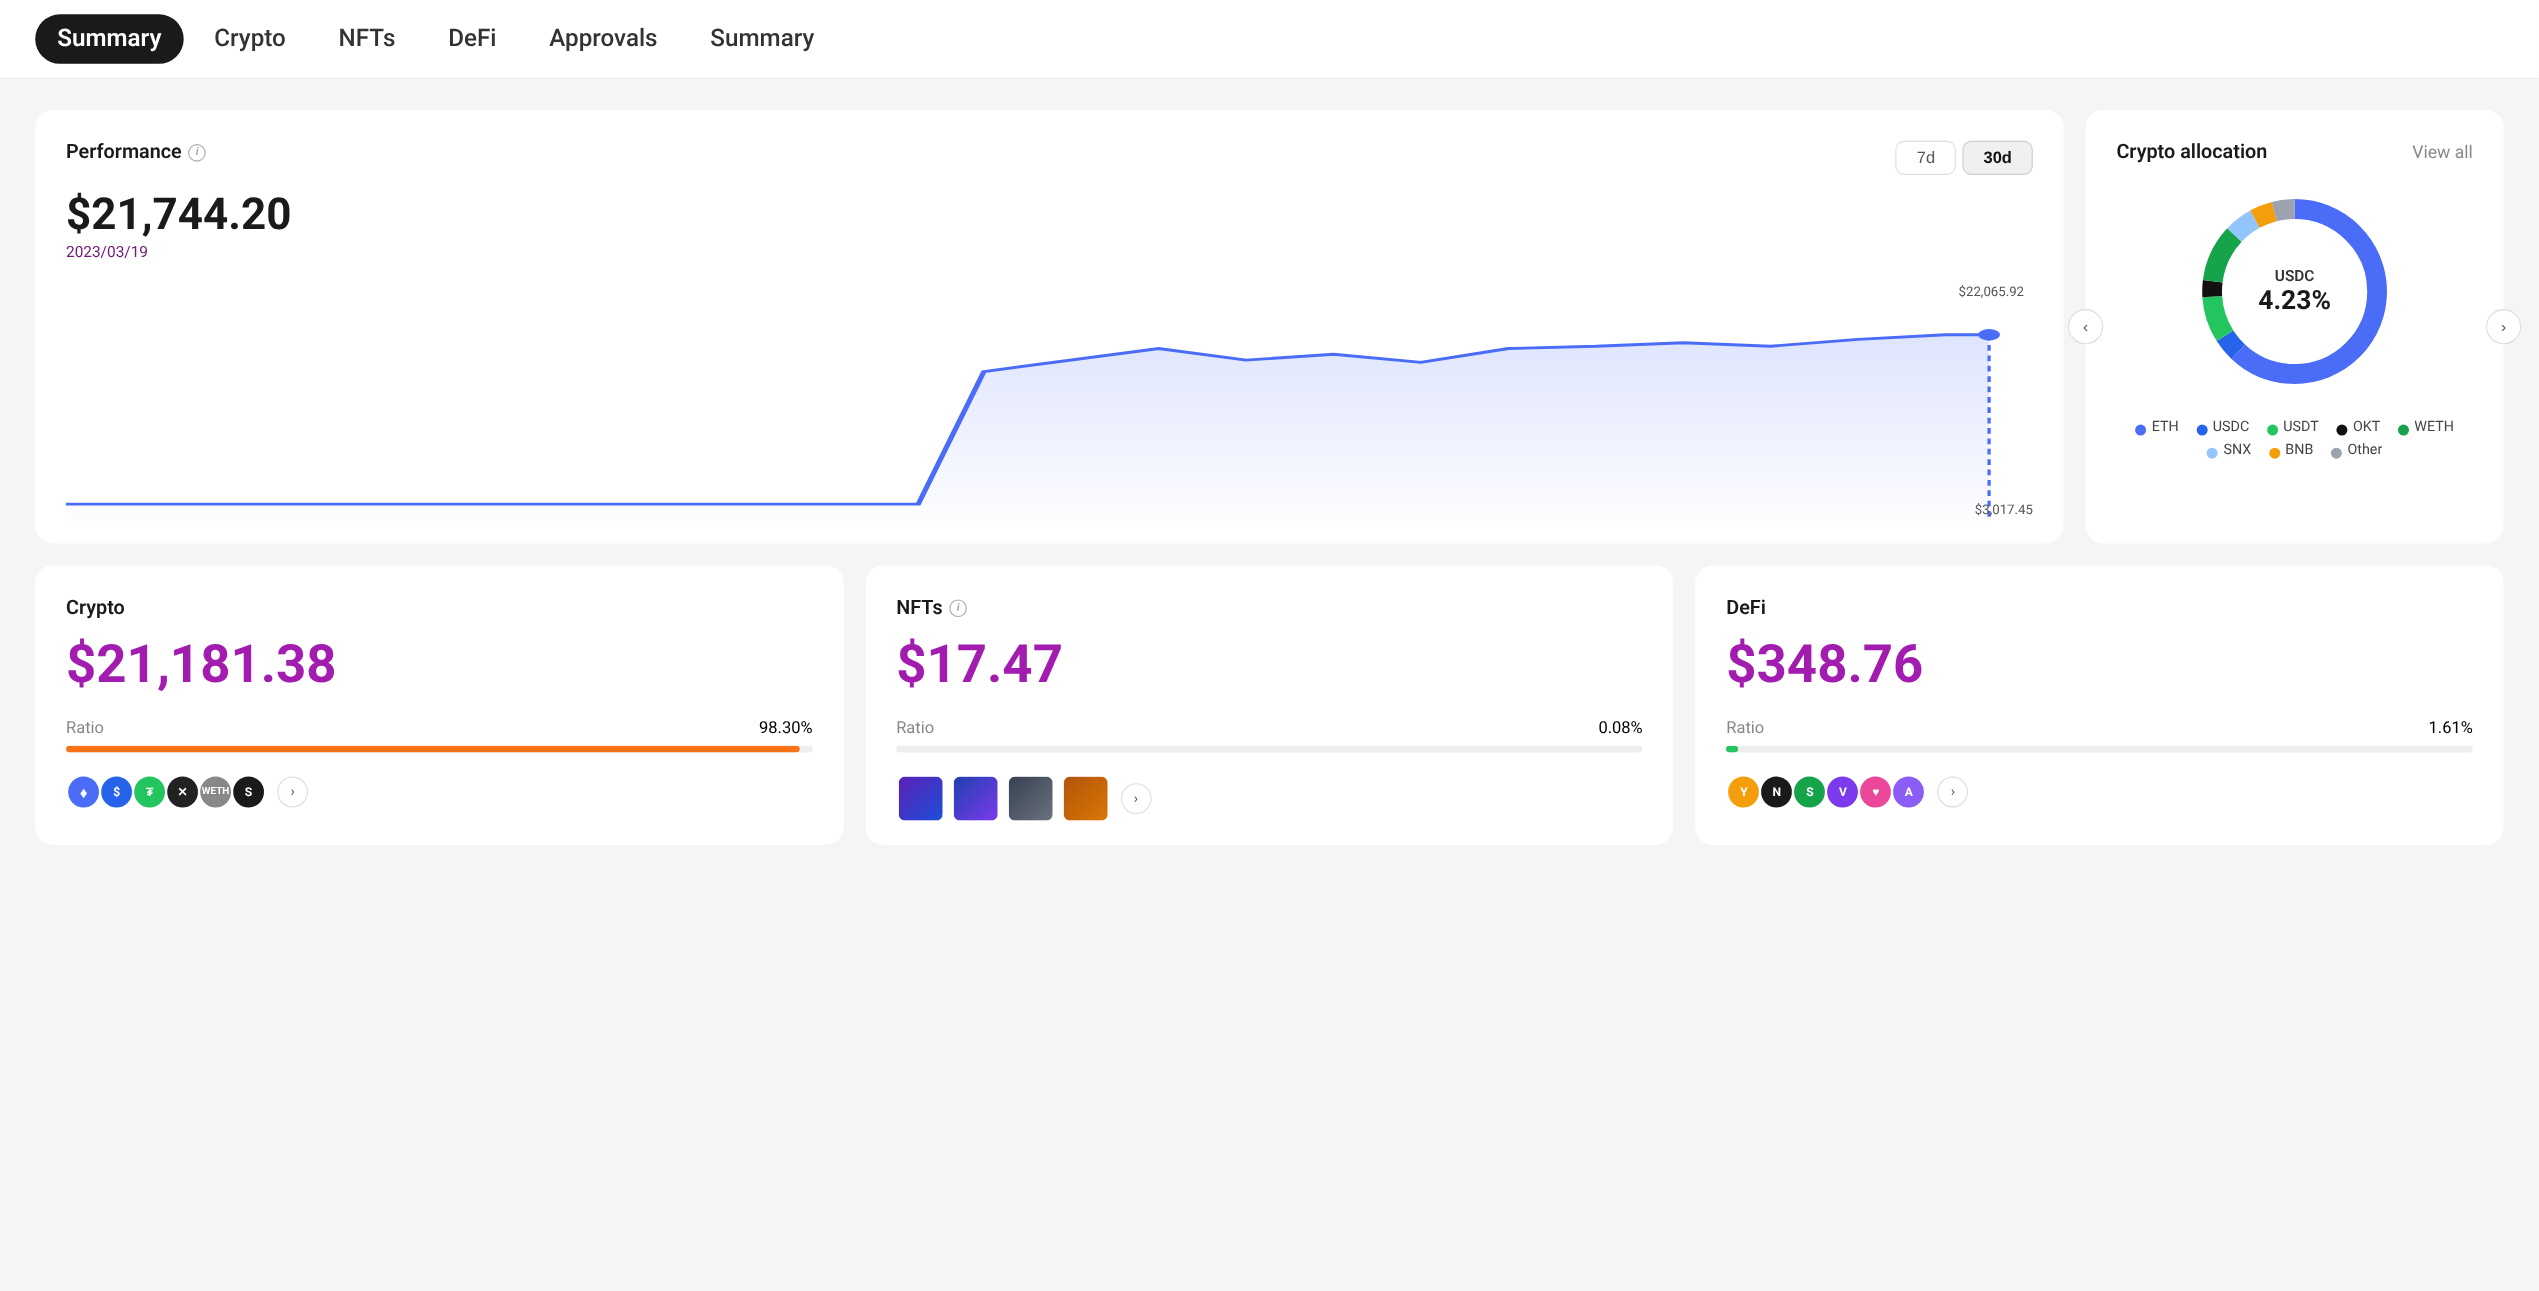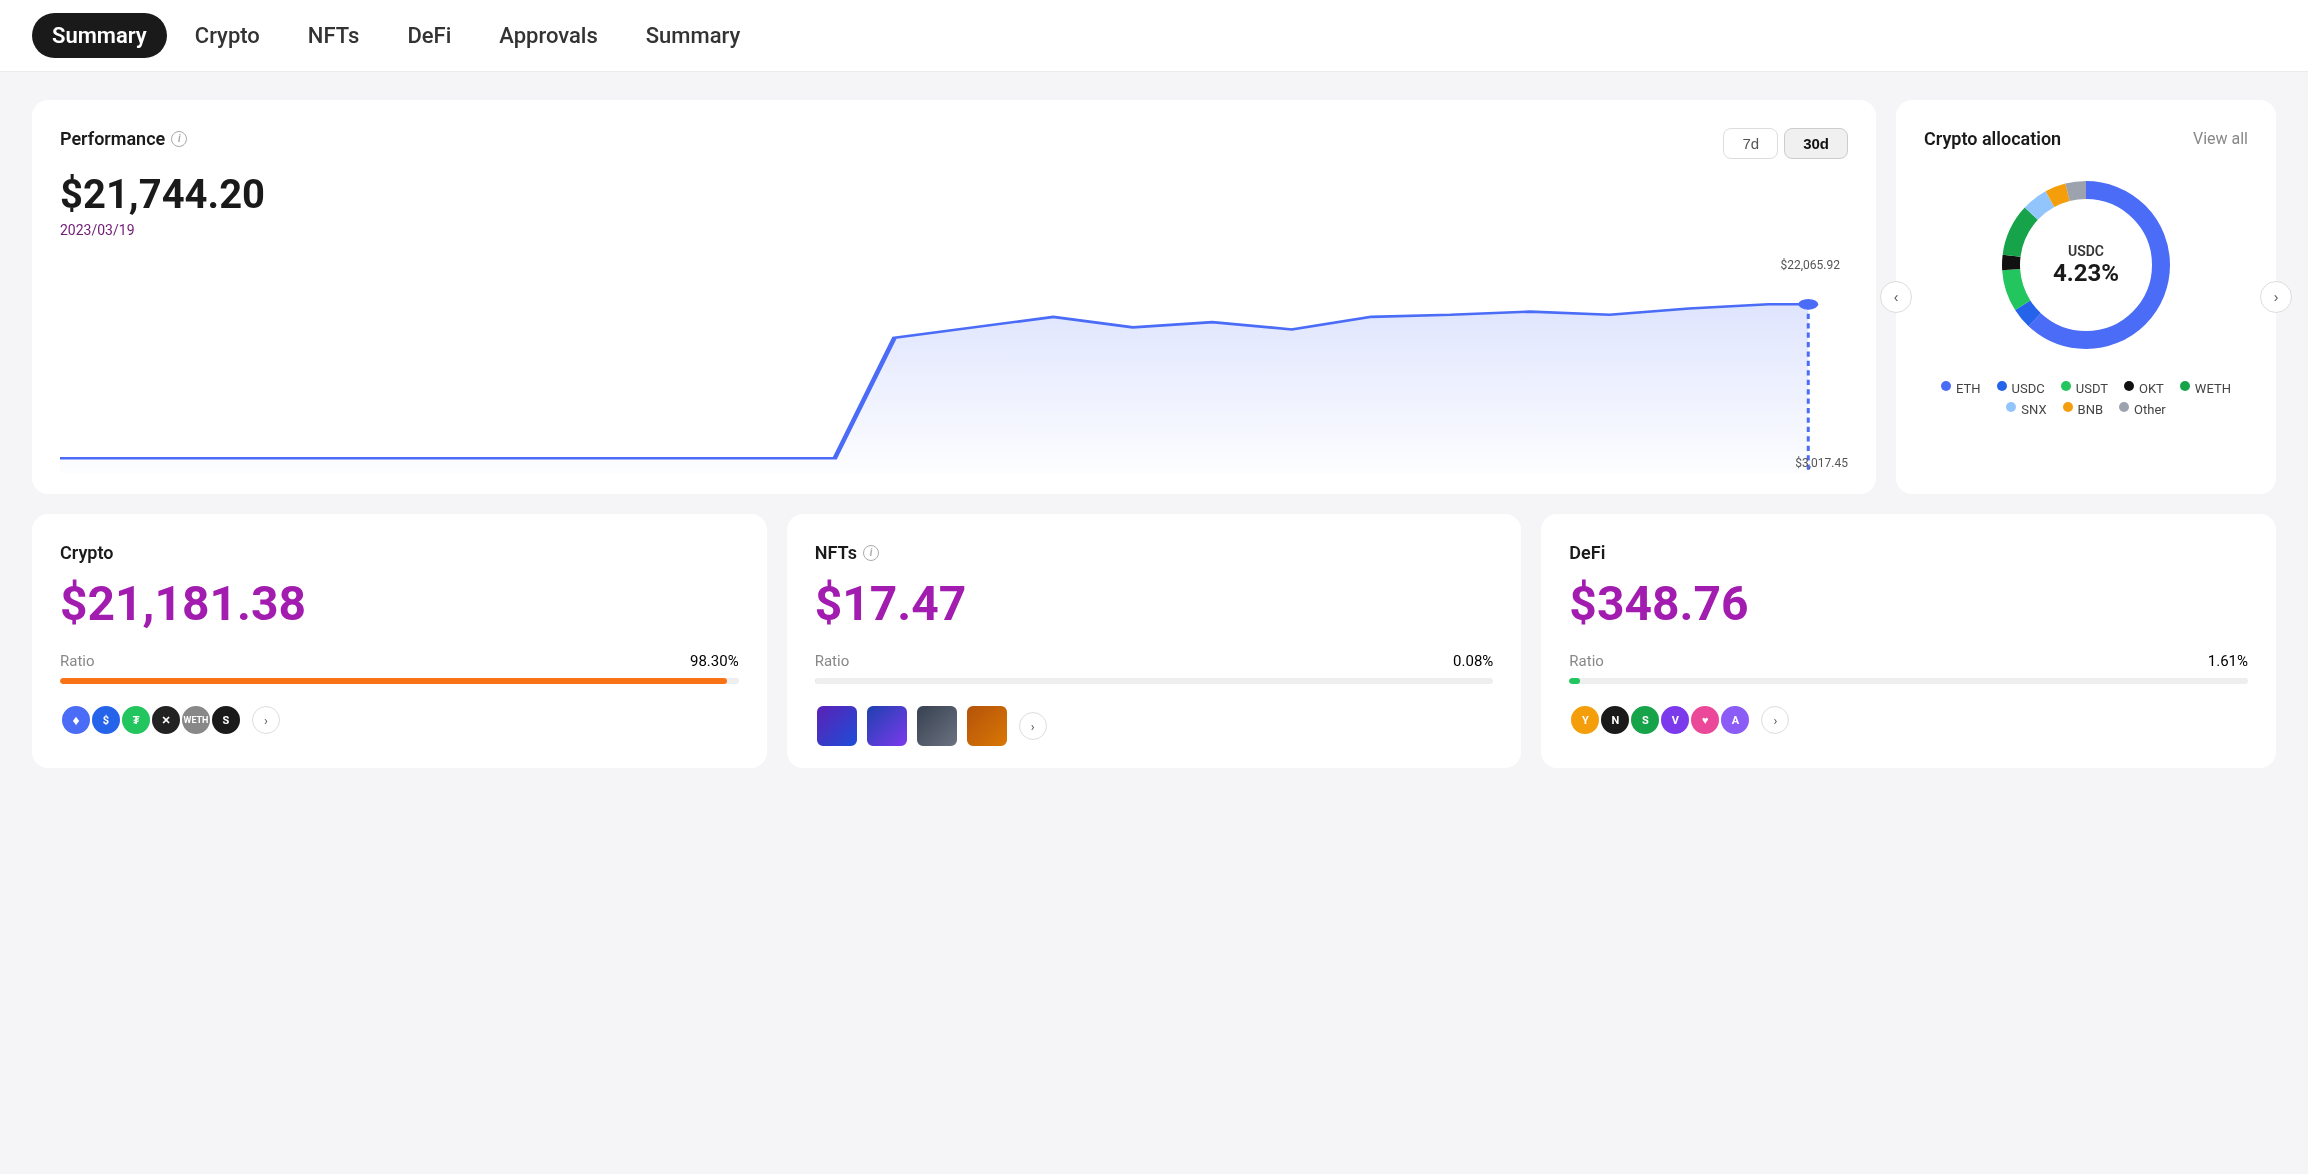--- a/index.html
+++ b/index.html
@@ -221,21 +221,21 @@
     .legend {
       display: flex;
       flex-wrap: wrap;
       gap: 6px 16px;
       justify-content: center;
       font-size: 13px;
       color: #444;
     }
     .legend-item {
       display: flex;
-      align-items: flex-start;
+      align-items: flex-end;
       gap: 5px;
     }
     .legend-dot {
       width: 10px;
       height: 10px;
       border-radius: 50%;
       flex-shrink: 0;
     }
 
     

